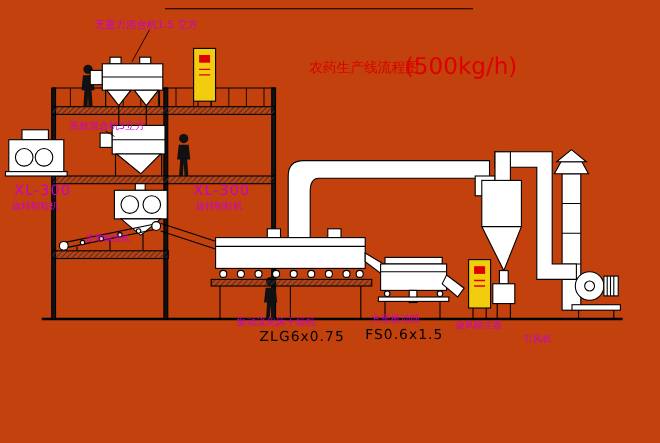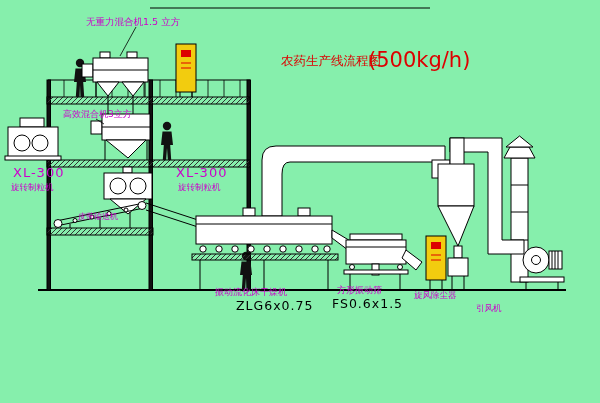--- a/index.html
+++ b/index.html
@@ -1,16 +1,16 @@
 <!DOCTYPE html>
 <html><head>
 <meta charset="utf-8">
 <style>
   html,body{margin:0;padding:0;background:#ffffff;}
-  .stage{position:relative;width:600px;height:403px;background:#86efac;overflow:hidden;}
+  .stage{position:relative;width:600px;height:403px;background:#c2410c;overflow:hidden;}
   svg{display:block;}
   text{font-family:"DejaVu Sans","Liberation Sans",sans-serif;}
   .model-text{letter-spacing:1px;}
 </style>
 </head>
 <body>
 
 <div class="stage">
 <svg width="600" height="403" viewBox="0 0 600 403">
   <defs>

